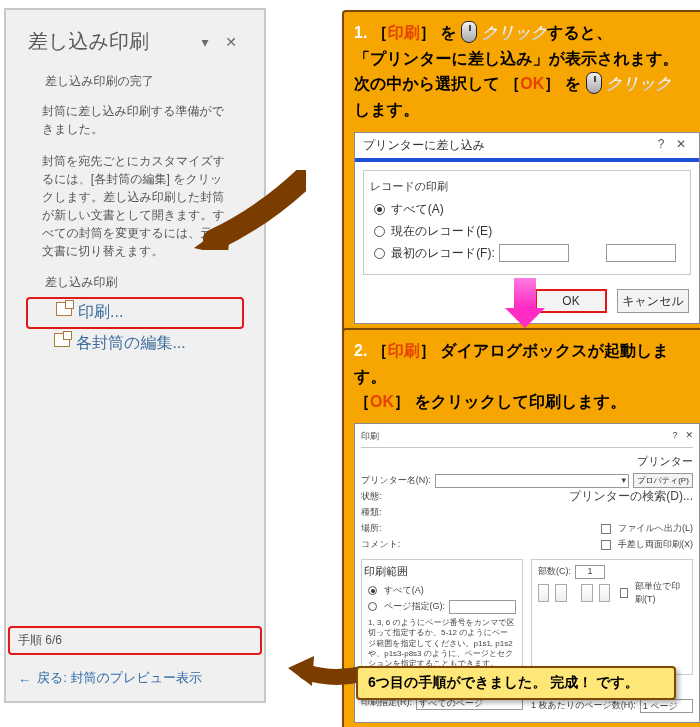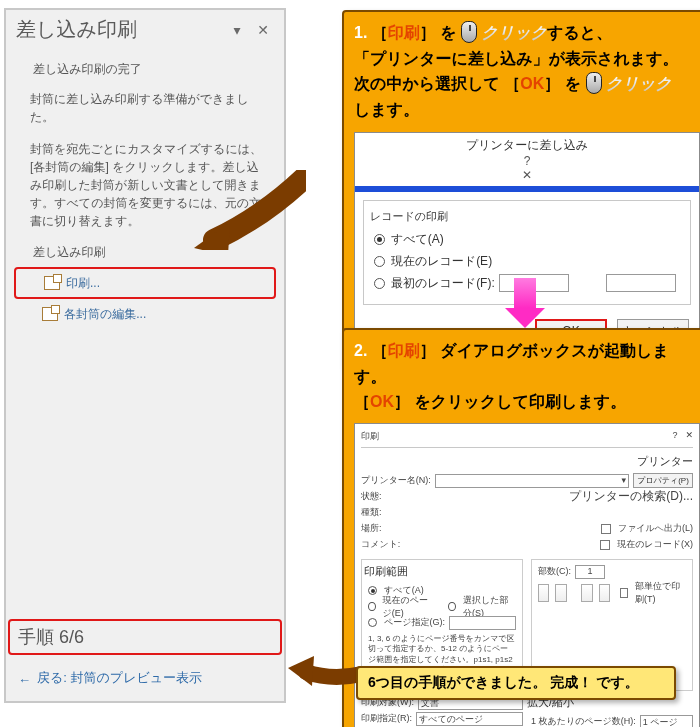--- a/index.html
+++ b/index.html
@@ -12,24 +12,24 @@
   }
   .canvas {
     position: relative;
     width: 700px;
     height: 727px;
   }
   
   .panel {
     position: absolute;
     left: 4px; top: 8px;
-    width: 282px; height: 695px;
+    width: 262px; height: 695px;
     background: #f0f0f0;
     border: 2px solid #c8c8c8;
-    padding: 0;
+    padding: 12px;
   }
   .panel-header {
     display: flex; align-items: center;
     padding: 6px 10px 14px 10px;
   }
   .panel-title {
     color: #5a5a5a;
     font-size: 20px;
     flex: 1;
   }
@@ -54,24 +54,24 @@
     padding: 4px 0 6px 0;
     margin-left: 13px;
   }
   .red-box {
     border: 2px solid #e01818;
     border-radius: 4px;
     padding: 3px 6px;
     margin: 0 -6px 4px -6px;
   }
   .link-item {
-    display: flex; align-items: center;
+    display: flex; align-items: flex-start;
     padding-left: 22px;
     height: 22px;
-    font-size: 12px;
+    font-size: 16px;
   }
   .link-item .icon {
     width: 16px; height: 14px;
     margin-right: 6px;
     border: 1px solid #a87c38;
     background: #fff;
     position: relative;
   }
   .link-item .icon::after {
     content:"";
@@ -79,21 +79,21 @@
     right:-3px; top:-3px;
     width:7px; height:7px;
     border:1px solid #a87c38;
     background:#fff;
   }
   .link-text { color: #3a6b9e; }
   .step-row {
     border: 2px solid #e01818;
     border-radius: 4px;
     padding: 4px 0 4px 8px;
-    font-size: 18px;
+    font-size: 12px;
     color: #555;
     margin: 0 -6px 8px -6px;
   }
   .panel-bottom {
     position: absolute;
     left: 8px; right: 8px; bottom: 8px;
   }
   .back-link {
     color: #2e6aa8;
     font-size: 13px;
@@ -144,24 +144,23 @@
   }
 
   
   .dialog {
     background: #fff;
     border: 1px solid #8b8b8b;
     margin-top: 10px;
     font-size: 12px;
   }
   .dialog-title {
-    display:flex; align-items:center;
+    display:flex; 
     padding: 4px 8px;
-    border-bottom: 6px solid #1d4ed8;
-    flex-direction: column;
+    border-bottom: 4px solid #1d4ed8;
   }
   .dialog-title .t { flex:1; color:#333; }
   .q,.x { width:20px; text-align:center; color:#555; }
   .group {
     margin: 8px 8px 10px 8px;
     border: 1px solid #c8c8c8;
     padding: 8px 10px 10px 10px;
   }
   .group-title { font-size:11px; color:#333; margin-bottom:4px; margin-left:-4px; }
   .radio-row { display:flex; align-items:center; height:22px; font-size:12px; color:#333; }
@@ -384,37 +383,30 @@
         <div class="pd-row">
             <span>場所:</span>
             <span style="flex:1"></span>
             <span class="chk"></span>
             <span>ファイルへ出力(L)</span>
           </div>
         <div class="pd-row">
             <span>コメント:</span>
             <span style="flex:1"></span>
             <span class="chk"></span>
-            <span>現在のレコード(X)</span>
+            <span>手差し両面印刷(X)</span>
           </div>
       </div>
 
       <div class="pd-sec">
         <div class="pd-col">
           <div class="group-title">印刷範囲</div>
           <div class="pd-row">
               <span class="radio-sm checked"></span>
               <span>すべて(A)</span>
-            </div>
-          <div class="pd-row">
-              <span class="radio-sm"></span>
-              <span>現在のページ(E)</span>
-              <span style="width:6px"></span>
-              <span class="radio-sm"></span>
-              <span>選択した部分(S)</span>
             </div>
           <div class="pd-row">
               <span class="radio-sm"></span>
               <span>ページ指定(G):</span>
               <span class="pd-input"></span>
             </div>
           <div class="pd-note">1, 3, 6 のようにページ番号をカンマで区切って指定するか、5-12 のようにページ範囲を指定してください。p1s1, p1s2 や、p1s3-p8s3 のように、ページとセクションを指定することもできます。</div>
         </div>
         <div class="pd-col">
           <div class="pd-row">

